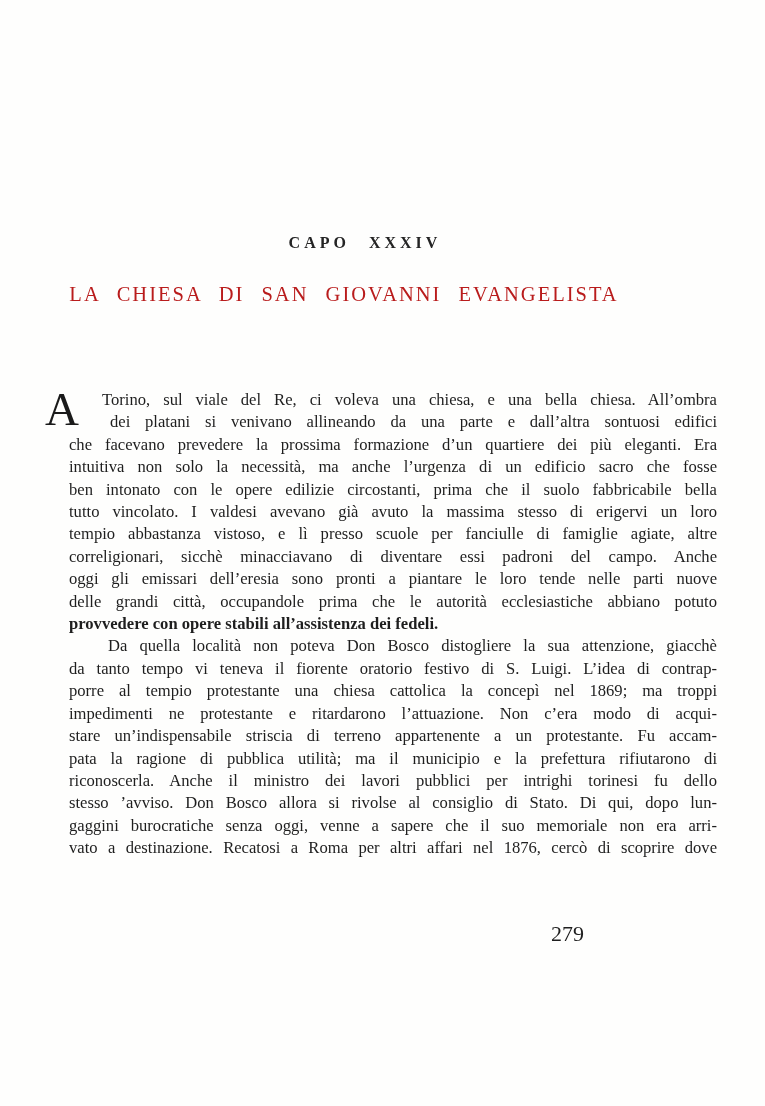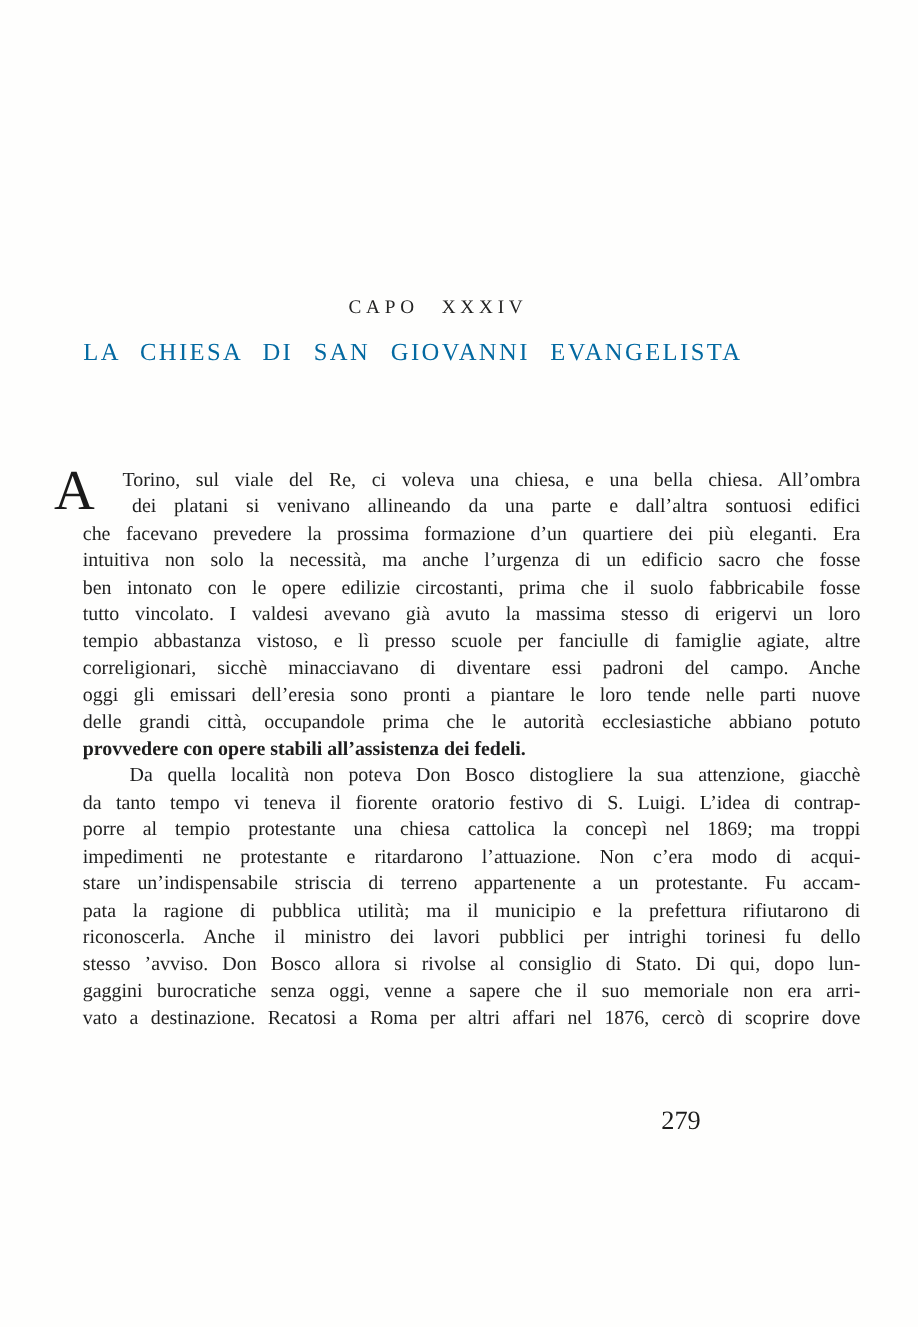--- a/index.html
+++ b/index.html
@@ -12,39 +12,40 @@
     width: 765px;
     height: 1106px;
     margin: 0 auto;
     background: #fefefd;
     color: #1e1e1e;
     font-family: "Liberation Serif", "DejaVu Serif", serif;
     overflow: hidden;
   }
   .chapter-heading {
     position: absolute;
-    top: 248px;
+    top: 234px;
     left: 45px;
     width: 640px;
     text-align: center;
     font-size: 16px;
     letter-spacing: 4px;
     word-spacing: 11px;
     color: #242424;
+    font-weight: bold;
   }
   .page-title {
     position: absolute;
     top: 283px;
     left: 45px;
     width: 598px;
     text-align: center;
     font-size: 20.5px;
     letter-spacing: 2px;
     word-spacing: 10px;
-    color: #0369a1;
+    color: #b91c1c;
   }
   .body-text {
     position: absolute;
     top: 389px;
     left: 45px;
     width: 672px;
     font-size: 16.6px;
     line-height: 22.4px;
   }
   .paragraph {
@@ -91,21 +92,21 @@
   <div class="page-title">LA CHIESA DI SAN GIOVANNI EVANGELISTA</div>
 
   <div class="body-text">
 
     <div class="paragraph">
       <span class="drop-cap">A</span>
       <div class="line pad1">Torino, sul viale del Re, ci voleva una chiesa, e una bella chiesa. All’ombra</div>
       <div class="line pad2">dei platani si venivano allineando da una parte e dall’altra sontuosi edifici</div>
       <div class="line">che facevano prevedere la prossima formazione d’un quartiere dei più eleganti. Era</div>
       <div class="line">intuitiva non solo la necessità, ma anche l’urgenza di un edificio sacro che fosse</div>
-      <div class="line">ben intonato con le opere edilizie circostanti, prima che il suolo fabbricabile fosse</div>
+      <div class="line">ben intonato con le opere edilizie circostanti, prima che il suolo fabbricabile bella</div>
       <div class="line">tutto vincolato. I valdesi avevano già avuto la massima stesso di erigervi un loro</div>
       <div class="line">tempio abbastanza vistoso, e lì presso scuole per fanciulle di famiglie agiate, altre</div>
       <div class="line">correligionari, sicchè minacciavano di diventare essi padroni del campo. Anche</div>
       <div class="line">oggi gli emissari dell’eresia sono pronti a piantare le loro tende nelle parti nuove</div>
       <div class="line">delle grandi città, occupandole prima che le autorità ecclesiastiche abbiano potuto</div>
       <div class="line last">provvedere con opere stabili all’assistenza dei fedeli.</div>
     </div>
 
     <div class="paragraph">
       <div class="line indent">Da quella località non poteva Don Bosco distogliere la sua attenzione, giacchè</div>

